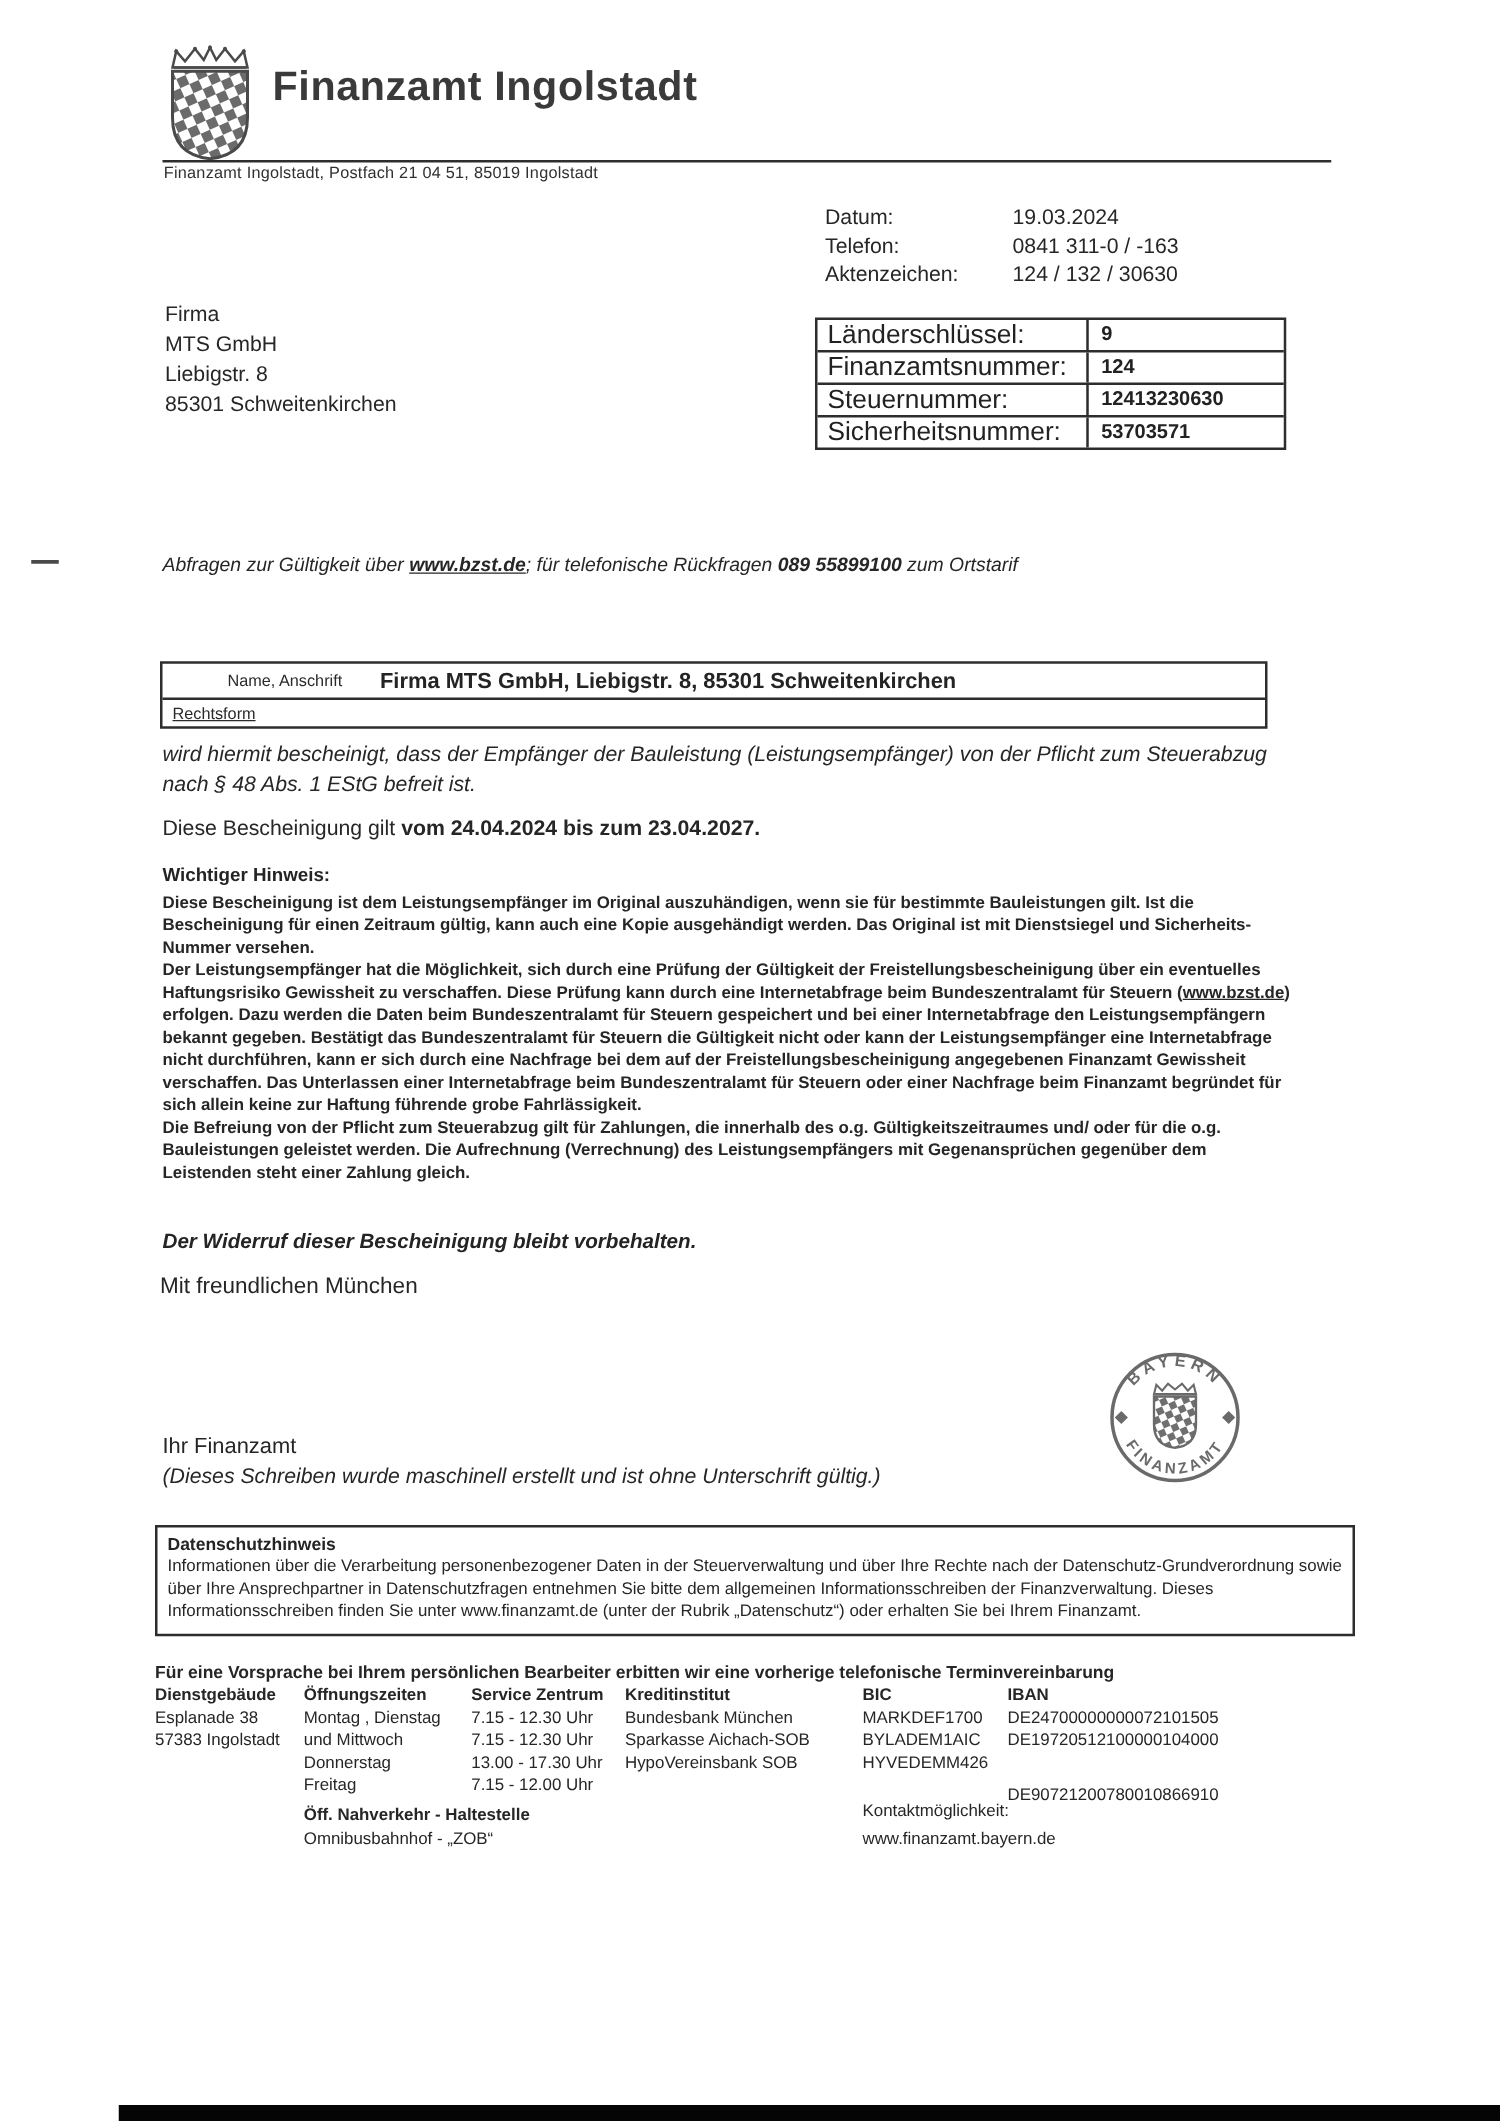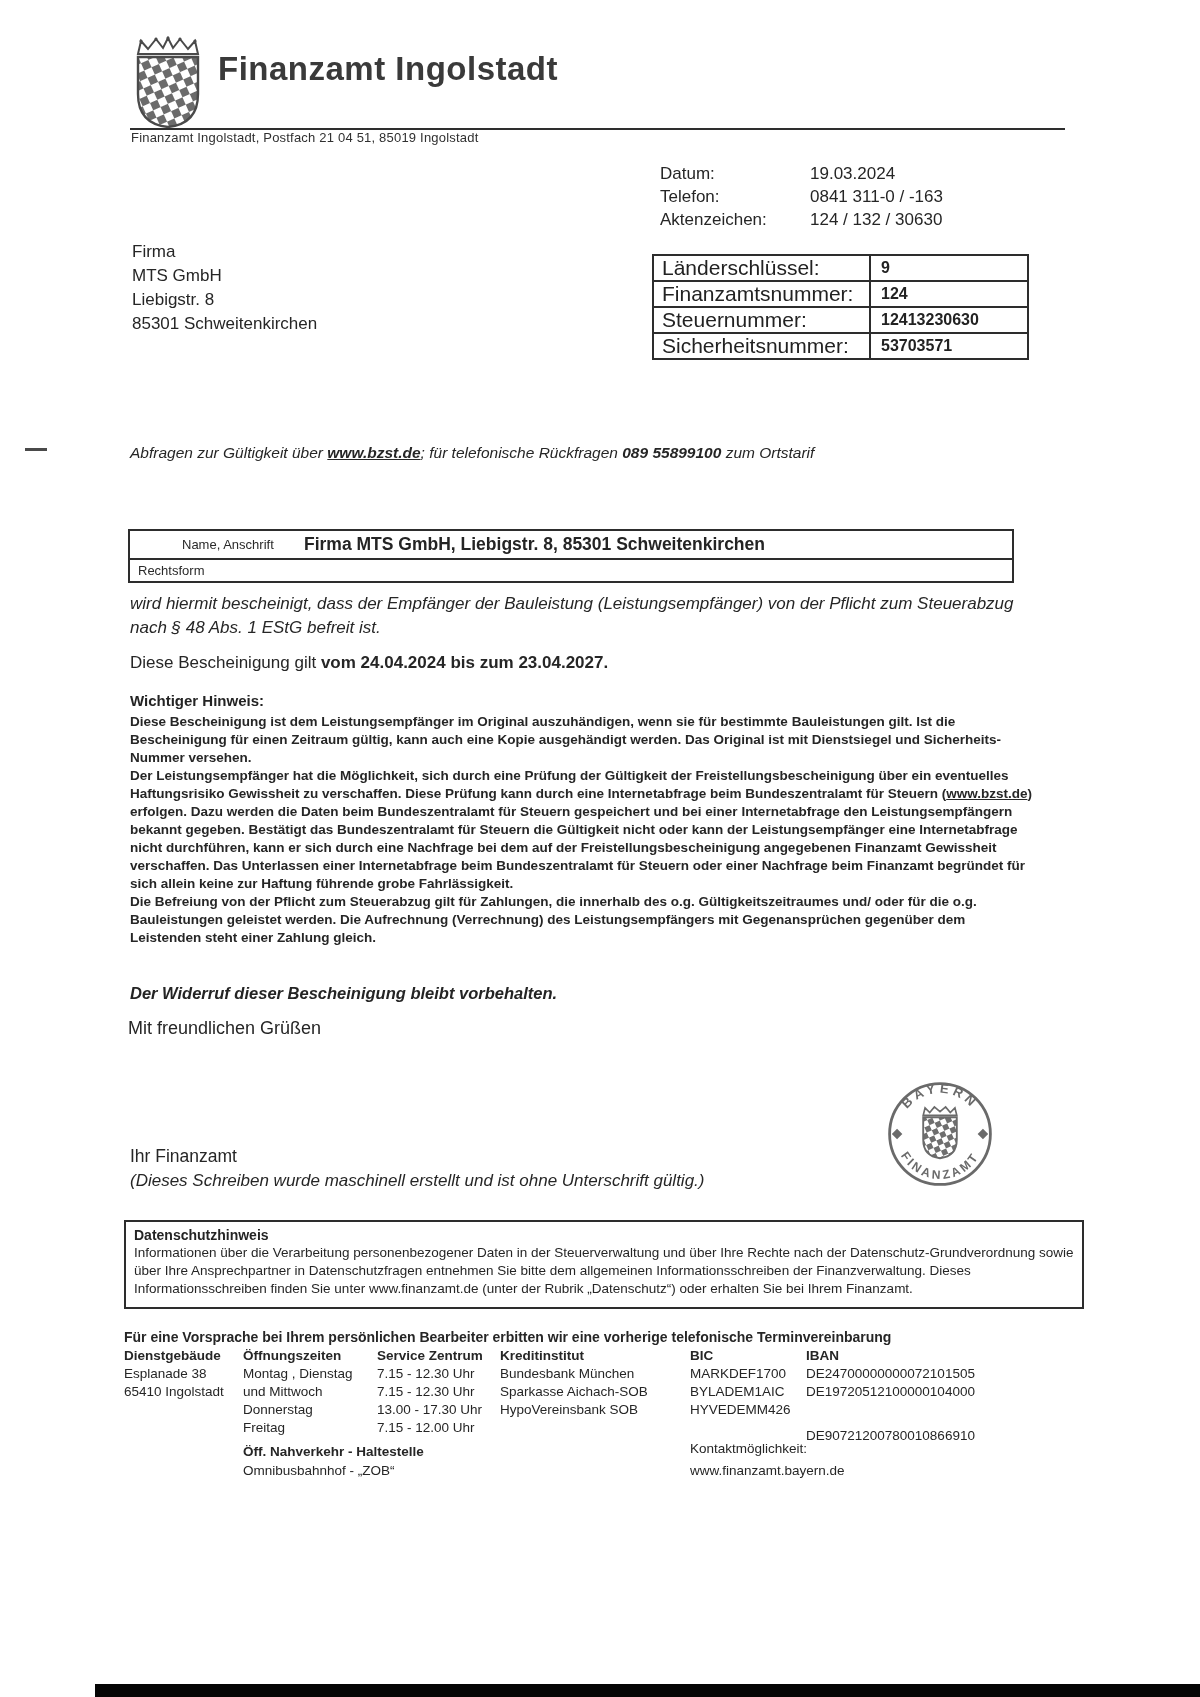--- a/index.html
+++ b/index.html
@@ -25,21 +25,21 @@
   .numtbl .cv{padding-left:10px;font-size:16px;font-weight:700;}
   .italic{font-style:italic;}
   .inq{font-size:15.5px;font-style:italic;color:#262626;}
   .inq b u{text-decoration:underline;}
   .subject{font-size:16.5px;font-weight:700;line-height:22px;color:#242424;width:884px;}
   .namebox{width:882px;border:2px solid #2d2d2d;}
   .namebox .r1{display:flex;align-items:center;border-bottom:2px solid #2d2d2d;height:27px;padding-left:44px;}
   .namebox .r1 .small{font-size:13px;padding-left:8px;width:122px;color:#2a2a2a;}
   .namebox .r1 .val{font-size:17.5px;font-weight:700;color:#242424;}
   .namebox .r2{height:21px;display:flex;align-items:center;}
-  .namebox .r2 .small{font-size:13px;padding-left:8px;color:#2a2a2a;}
+  .namebox .r2 .small{font-size:13px;padding-left:8px;color:#2a2a2a;text-decoration:underline;}
   .body-p{font-size:17px;line-height:24px;color:#262626;width:884px;}
   .fineprint{font-size:13.5px;line-height:18px;color:#262626;width:908px;}
   .fineprint p{margin:0;font-weight:bold;}
   .notice-head{font-size:15px;font-weight:700;color:#242424;}
   .pbox{width:940px;border:2px solid #2d2d2d;padding:5px 8px 9px 8px;}
   .pbox .ph{font-size:14px;font-weight:700;margin:0 0 1px 0;color:#242424;}
   .pbox .pt{font-size:13.5px;line-height:18px;margin:0;color:#262626;}
   .ft{font-size:13.5px;line-height:18px;color:#262626;white-space:nowrap;}
   .ftb{font-weight:700;}
   .bottombar{background:#050505;}
@@ -144,21 +144,21 @@
   <div class="abs notice-head" style="left:130px;top:692px;">Wichtiger Hinweis:</div>
 
   <div class="abs fineprint" style="left:130px;top:713px;">
     <p>Diese Bescheinigung ist dem Leistungsempfänger im Original auszuhändigen, wenn sie für bestimmte Bauleistungen gilt. Ist die Bescheinigung für einen Zeitraum gültig, kann auch eine Kopie ausgehändigt werden. Das Original ist mit Dienstsiegel und Sicherheits-Nummer versehen.</p>
     <p><b>Der Leistungsempfänger hat die Möglichkeit, sich durch eine Prüfung der Gültigkeit der Freistellungsbescheinigung über ein eventuelles Haftungsrisiko Gewissheit zu verschaffen.</b><span> Diese Prüfung kann durch eine Internetabfrage beim Bundeszentralamt für Steuern (</span><u>www.bzst.de</u><span>) erfolgen. Dazu werden die Daten beim Bundeszentralamt für Steuern gespeichert und bei einer Internetabfrage den Leistungsempfängern bekannt gegeben. Bestätigt das Bundeszentralamt für Steuern die Gültigkeit nicht oder kann der Leistungsempfänger eine Internetabfrage nicht durchführen, kann er sich durch eine Nachfrage bei dem auf der Freistellungsbescheinigung angegebenen Finanzamt Gewissheit verschaffen. Das Unterlassen einer Internetabfrage beim Bundeszentralamt für Steuern oder einer Nachfrage beim Finanzamt begründet </span><b>für sich allein</b><span> keine zur Haftung führende grobe Fahrlässigkeit.</span></p>
     <p>Die Befreiung von der Pflicht zum Steuerabzug gilt für Zahlungen, die innerhalb des o.g. Gültigkeitszeitraumes und/ oder für die o.g. Bauleistungen geleistet werden. Die Aufrechnung (Verrechnung) des Leistungsempfängers mit Gegenansprüchen gegenüber dem Leistenden steht einer Zahlung gleich.</p>
   </div>
 
   <div class="abs" style="left:130px;top:984px;font-size:16.5px;font-weight:700;font-style:italic;color:#242424;">Der Widerruf dieser Bescheinigung bleibt vorbehalten.</div>
 
-  <div class="abs" style="left:128px;top:1018px;font-size:18px;color:#262626;">Mit freundlichen Grüßen</div>
+  <div class="abs" style="left:128px;top:1018px;font-size:18px;color:#262626;">Mit freundlichen München</div>
 
   <div class="abs" style="left:884px;top:1078px;width:112px;height:112px;">
     <svg width="112" height="112" viewBox="0 0 120 120">
       <defs>
         <pattern id="loz2" width="12" height="12" patternUnits="userSpaceOnUse" patternTransform="rotate(-24)">
           <rect width="12" height="12" fill="#ffffff"></rect>
           <rect x="0" y="0" width="6" height="6" fill="#6f6f6f"></rect>
           <rect x="6" y="6" width="6" height="6" fill="#6f6f6f"></rect>
         </pattern>
         <path id="sealTop" d="M16 60 A44 44 0 0 1 104 60"></path>
@@ -190,21 +190,21 @@
   <div class="abs ft ftb" style="left:124px;top:1328px;font-size:14px;">Für eine Vorsprache bei Ihrem persönlichen Bearbeiter erbitten wir eine vorherige telefonische Terminvereinbarung</div>
 
   <div class="abs ft ftb" style="left:124px;top:1347px;">Dienstgebäude</div>
   <div class="abs ft ftb" style="left:243px;top:1347px;">Öffnungszeiten</div>
   <div class="abs ft ftb" style="left:377px;top:1347px;">Service Zentrum</div>
   <div class="abs ft ftb" style="left:500px;top:1347px;">Kreditinstitut</div>
   <div class="abs ft ftb" style="left:690px;top:1347px;">BIC</div>
   <div class="abs ft ftb" style="left:806px;top:1347px;">IBAN</div>
 
   <div class="abs ft" style="left:124px;top:1365px;">Esplanade 38</div>
-  <div class="abs ft" style="left:124px;top:1383px;">65410 Ingolstadt</div>
+  <div class="abs ft" style="left:124px;top:1383px;">57383 Ingolstadt</div>
 
   <div class="abs ft" style="left:243px;top:1365px;">Montag , Dienstag</div>
   <div class="abs ft" style="left:377px;top:1365px;">7.15 - 12.30 Uhr</div>
   <div class="abs ft" style="left:243px;top:1383px;">und  Mittwoch</div>
   <div class="abs ft" style="left:377px;top:1383px;">7.15 - 12.30 Uhr</div>
   <div class="abs ft" style="left:243px;top:1401px;">Donnerstag</div>
   <div class="abs ft" style="left:377px;top:1401px;">13.00 - 17.30 Uhr</div>
   <div class="abs ft" style="left:243px;top:1419px;">Freitag</div>
   <div class="abs ft" style="left:377px;top:1419px;">7.15 - 12.00 Uhr</div>
 

